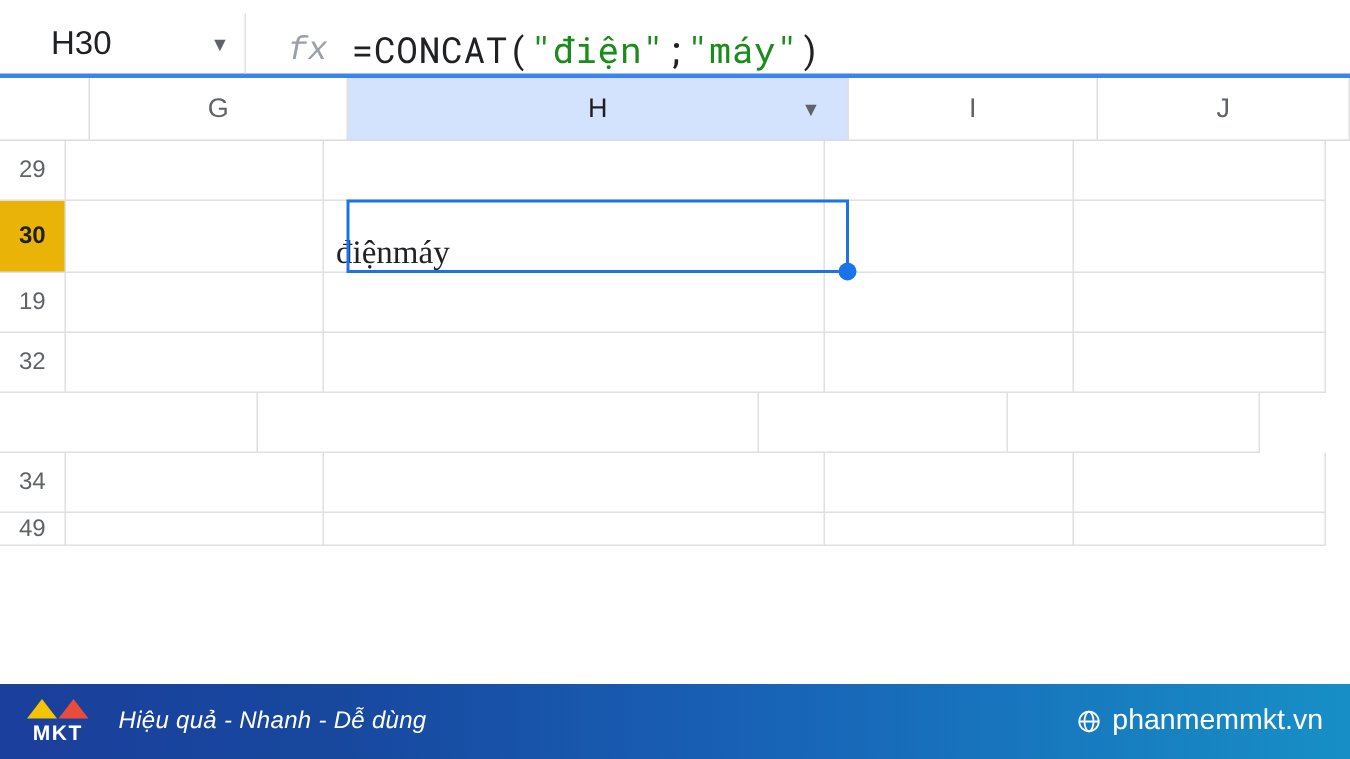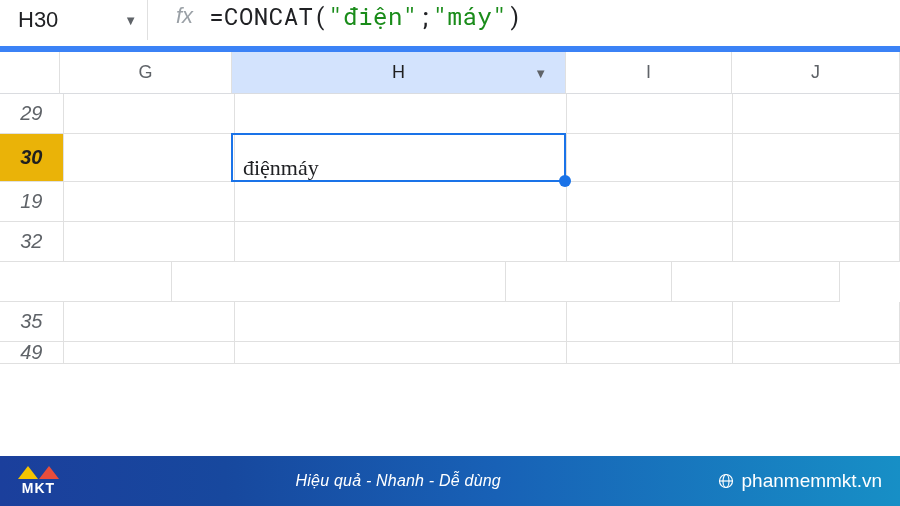--- a/index.html
+++ b/index.html
@@ -7,44 +7,44 @@
     margin: 0;
     font-family: Arial, sans-serif;
     background: #fff;
     width: 900px;
     height: 506px;
     overflow: hidden;
     position: relative;
   }
   .namebox-bar {
     display: flex;
-    align-items: flex-start;
+    align-items: flex-end;
     height: 52px;
-    border-bottom: 6px solid #3b82f6;
-    padding: 0 0 0 8px;
+    border-bottom: 3px solid #3b82f6;
+    padding: 0 0 0 24px;
   }
   .name-box {
     width: 140px;
     height: 40px;
     display: flex;
     align-items: center;
     justify-content: space-between;
     padding: 0 10px;
     font-size: 22px;
     color: #202124;
     border-right: 1px solid #e0e0e0;
   }
   .chevron-down { color: #5f6368; font-size: 13px; }
   .fx-wrap {
     padding: 0 20px 0 28px;
     display: flex;
     align-items: center;
   }
   .fx {
-    font-family: Liberation Sans, sans-serif;
+    font-family: Liberation Mono, monospace;
     font-style: italic;
     font-size: 22px;
     color: #9aa0a6;
     margin-right: 16px;
   }
   .formula {
     font-family: 'Consolas', 'Roboto Mono', monospace;
     font-size: 24px;
     color: #202124;
     letter-spacing: 0.5px;
@@ -89,29 +89,28 @@
   .corner {
     width: 60px;
     border-right: 1px solid #e0e0e0;
     border-bottom: 1px solid #dadce0;
   }
   .row {
     display: flex;
     height: 40px;
   }
   .rh {
-    width: 64px;
+    width: 44px;
     border-right: 1px solid #e0e0e0;
     border-bottom: 1px solid #e0e0e0;
     display: flex;
     align-items: center;
     justify-content: center;
-    font-size: 20px;
+    font-size: 16px;
     color: #5f6368;
-    font-style: italic;
   }
   .rh.sel {
     background: #eab308;
     color: #1f1f1f;
     font-weight: 600;
   }
   .cell {
     border-right: 1px solid #e0e0e0;
     border-bottom: 1px solid #e0e0e0;
     padding: 0 8px;
@@ -148,21 +147,20 @@
     right: 0;
     bottom: 0;
     height: 50px;
     background: linear-gradient(90deg, #1b3f9c 0%, #17489e 25%, #1861b6 55%, #178fc6 100%);
     display: flex;
     align-items: center;
     color: #fff;
     font-family: Verdana, Geneva, sans-serif;
     font-size: 15px;
     padding: 0 18px;
-    text-align: center;
   }
   .logo {
     display: flex;
     flex-direction: column;
     align-items: center;
     margin-right: 20px;
   }
   .logo-top {
     display: flex;
     gap: 1px;
@@ -256,28 +254,28 @@
     <div class="cell c-j"></div>
   </div>
 
   <div class="row">
     <div class="cell c-g"></div>
     <div class="cell c-h"></div>
     <div class="cell c-i"></div>
     <div class="cell c-j"></div>
   </div>
 
-
-  <div class="row">
-    <div class="rh">35</div>
-    <div class="cell c-g"></div>
-    <div class="cell c-h"></div>
-    <div class="cell c-i"></div>
-    <div class="cell c-j"></div>
-  </div>
+  <div class="row">
+    <div class="rh">34</div>
+    <div class="cell c-g"></div>
+    <div class="cell c-h"></div>
+    <div class="cell c-i"></div>
+    <div class="cell c-j"></div>
+  </div>
+
 
   <div class="row" style="height:22px">
     <div class="rh">49</div>
     <div class="cell c-g"></div>
     <div class="cell c-h"></div>
     <div class="cell c-i"></div>
     <div class="cell c-j"></div>
   </div>
 
   <div class="active-cell" style="left:231px; top:81px; width:335px; height:49px;">

